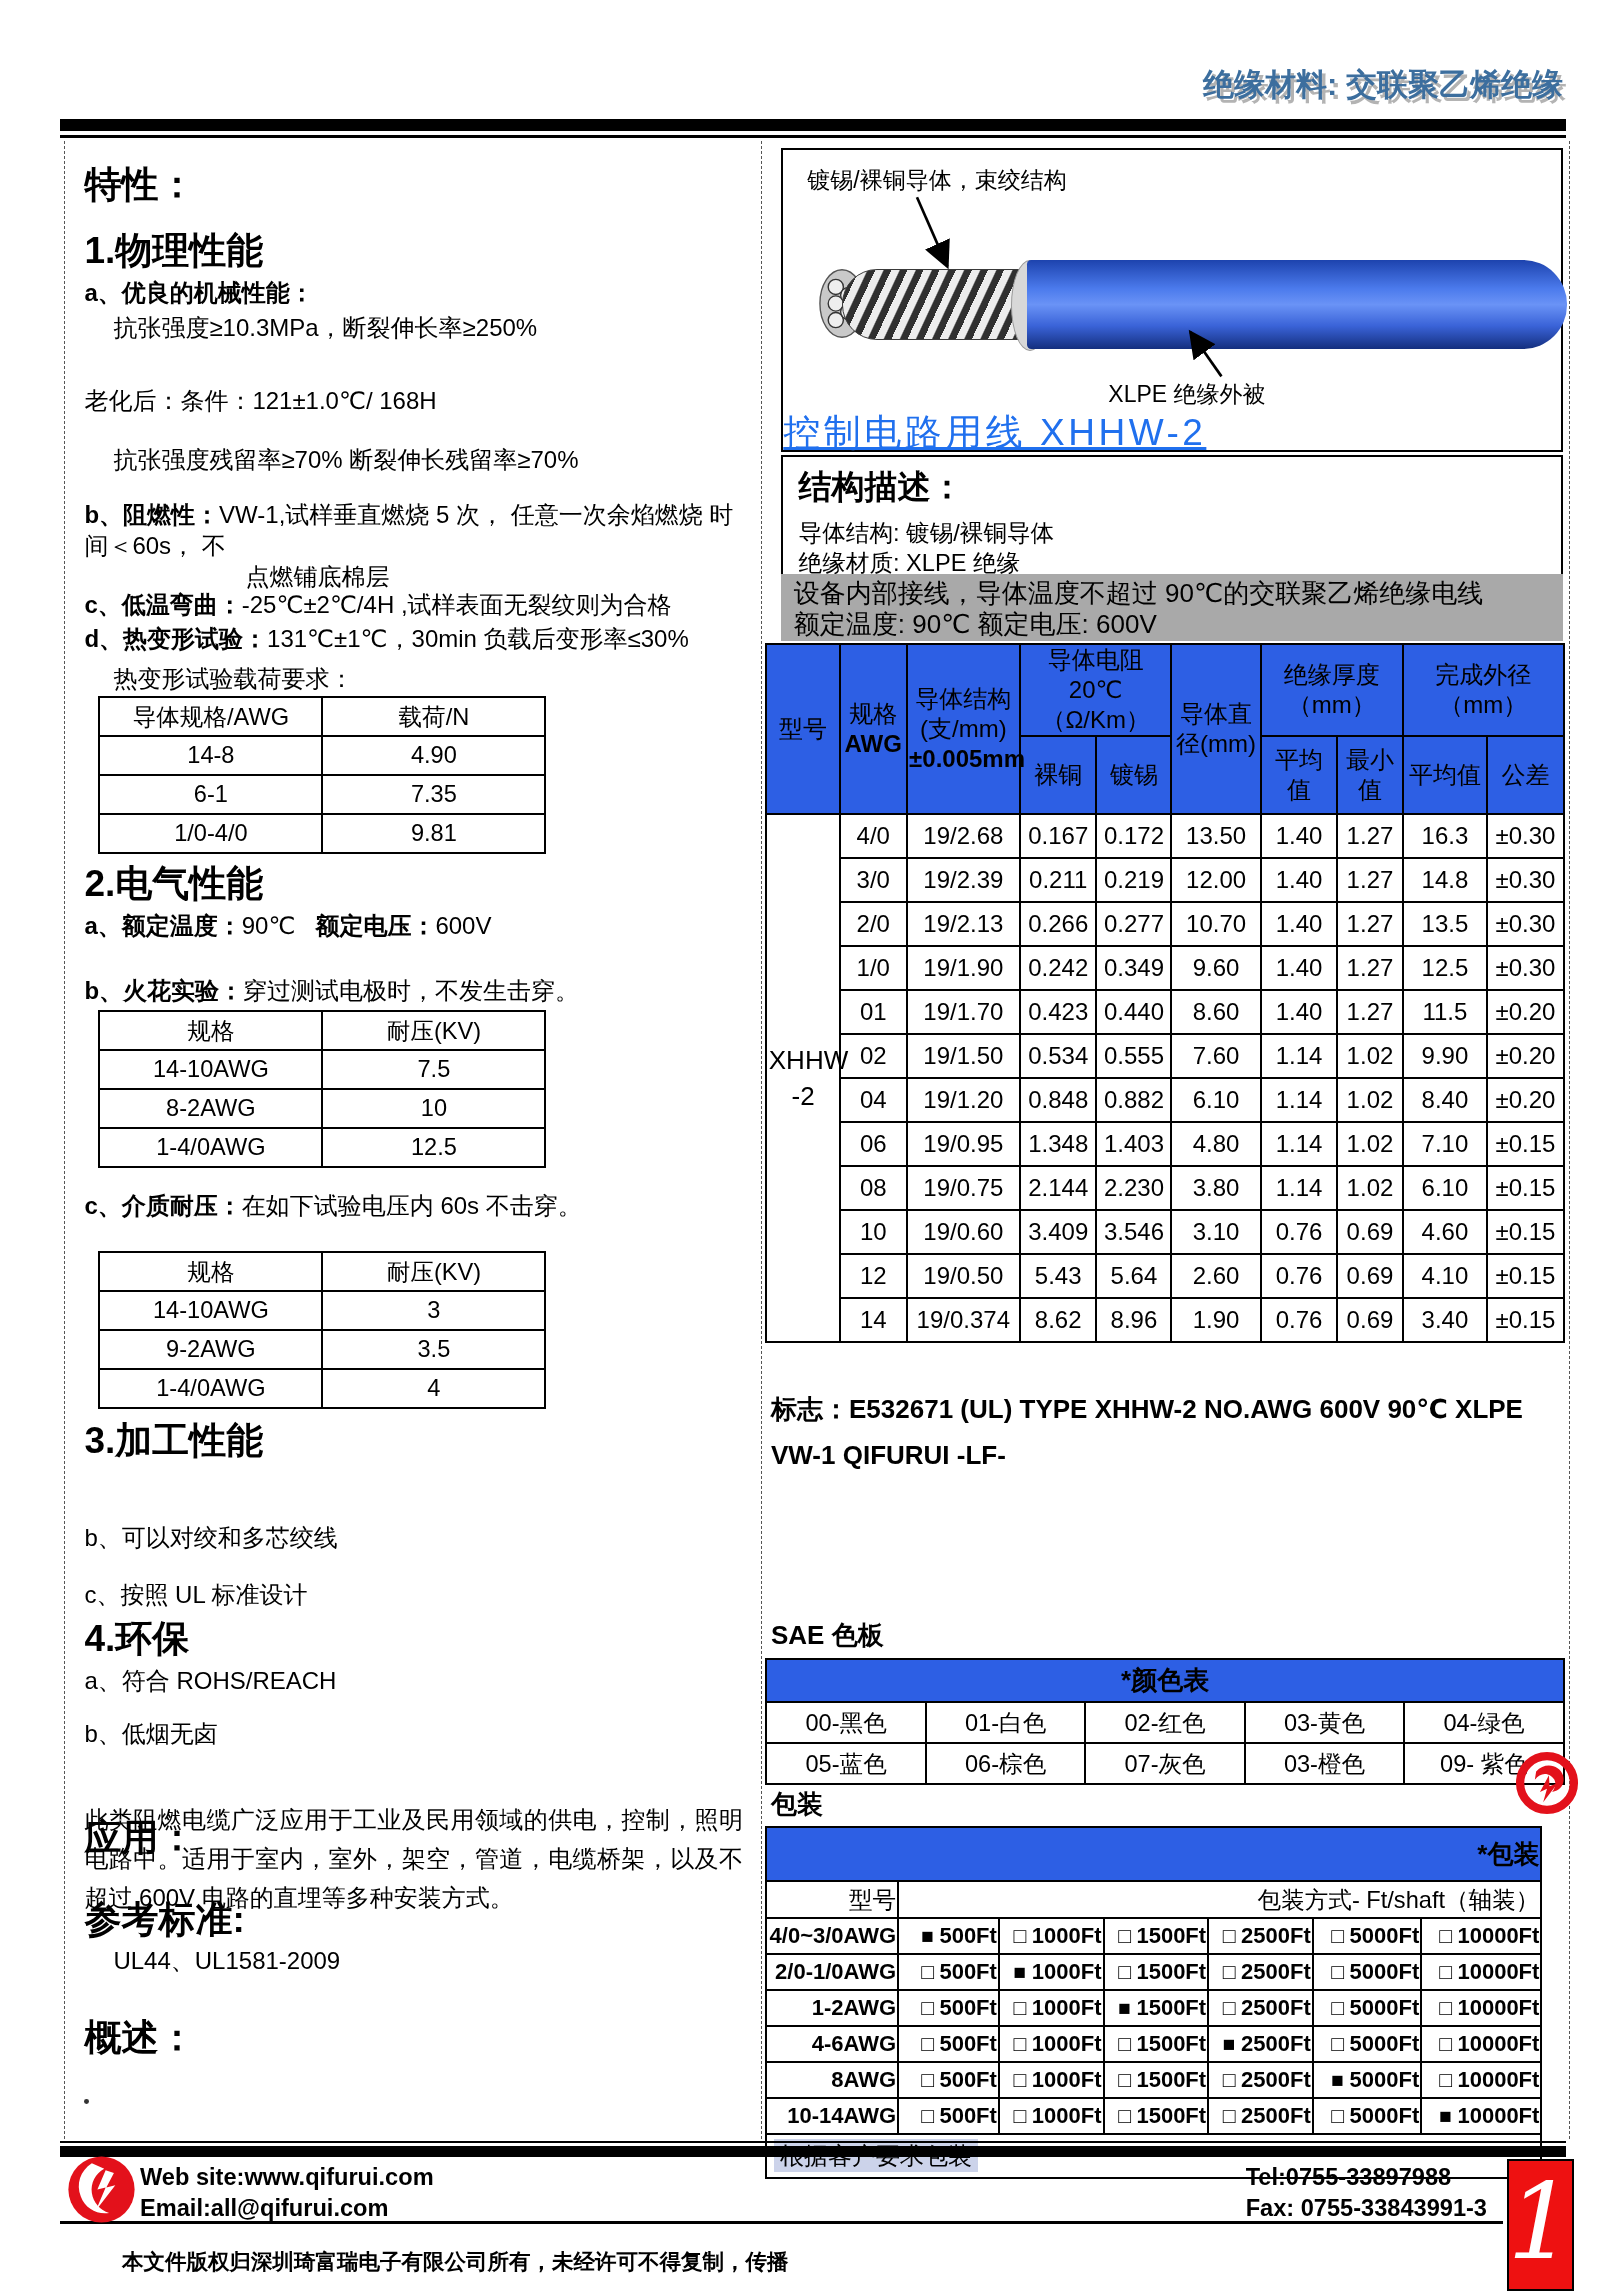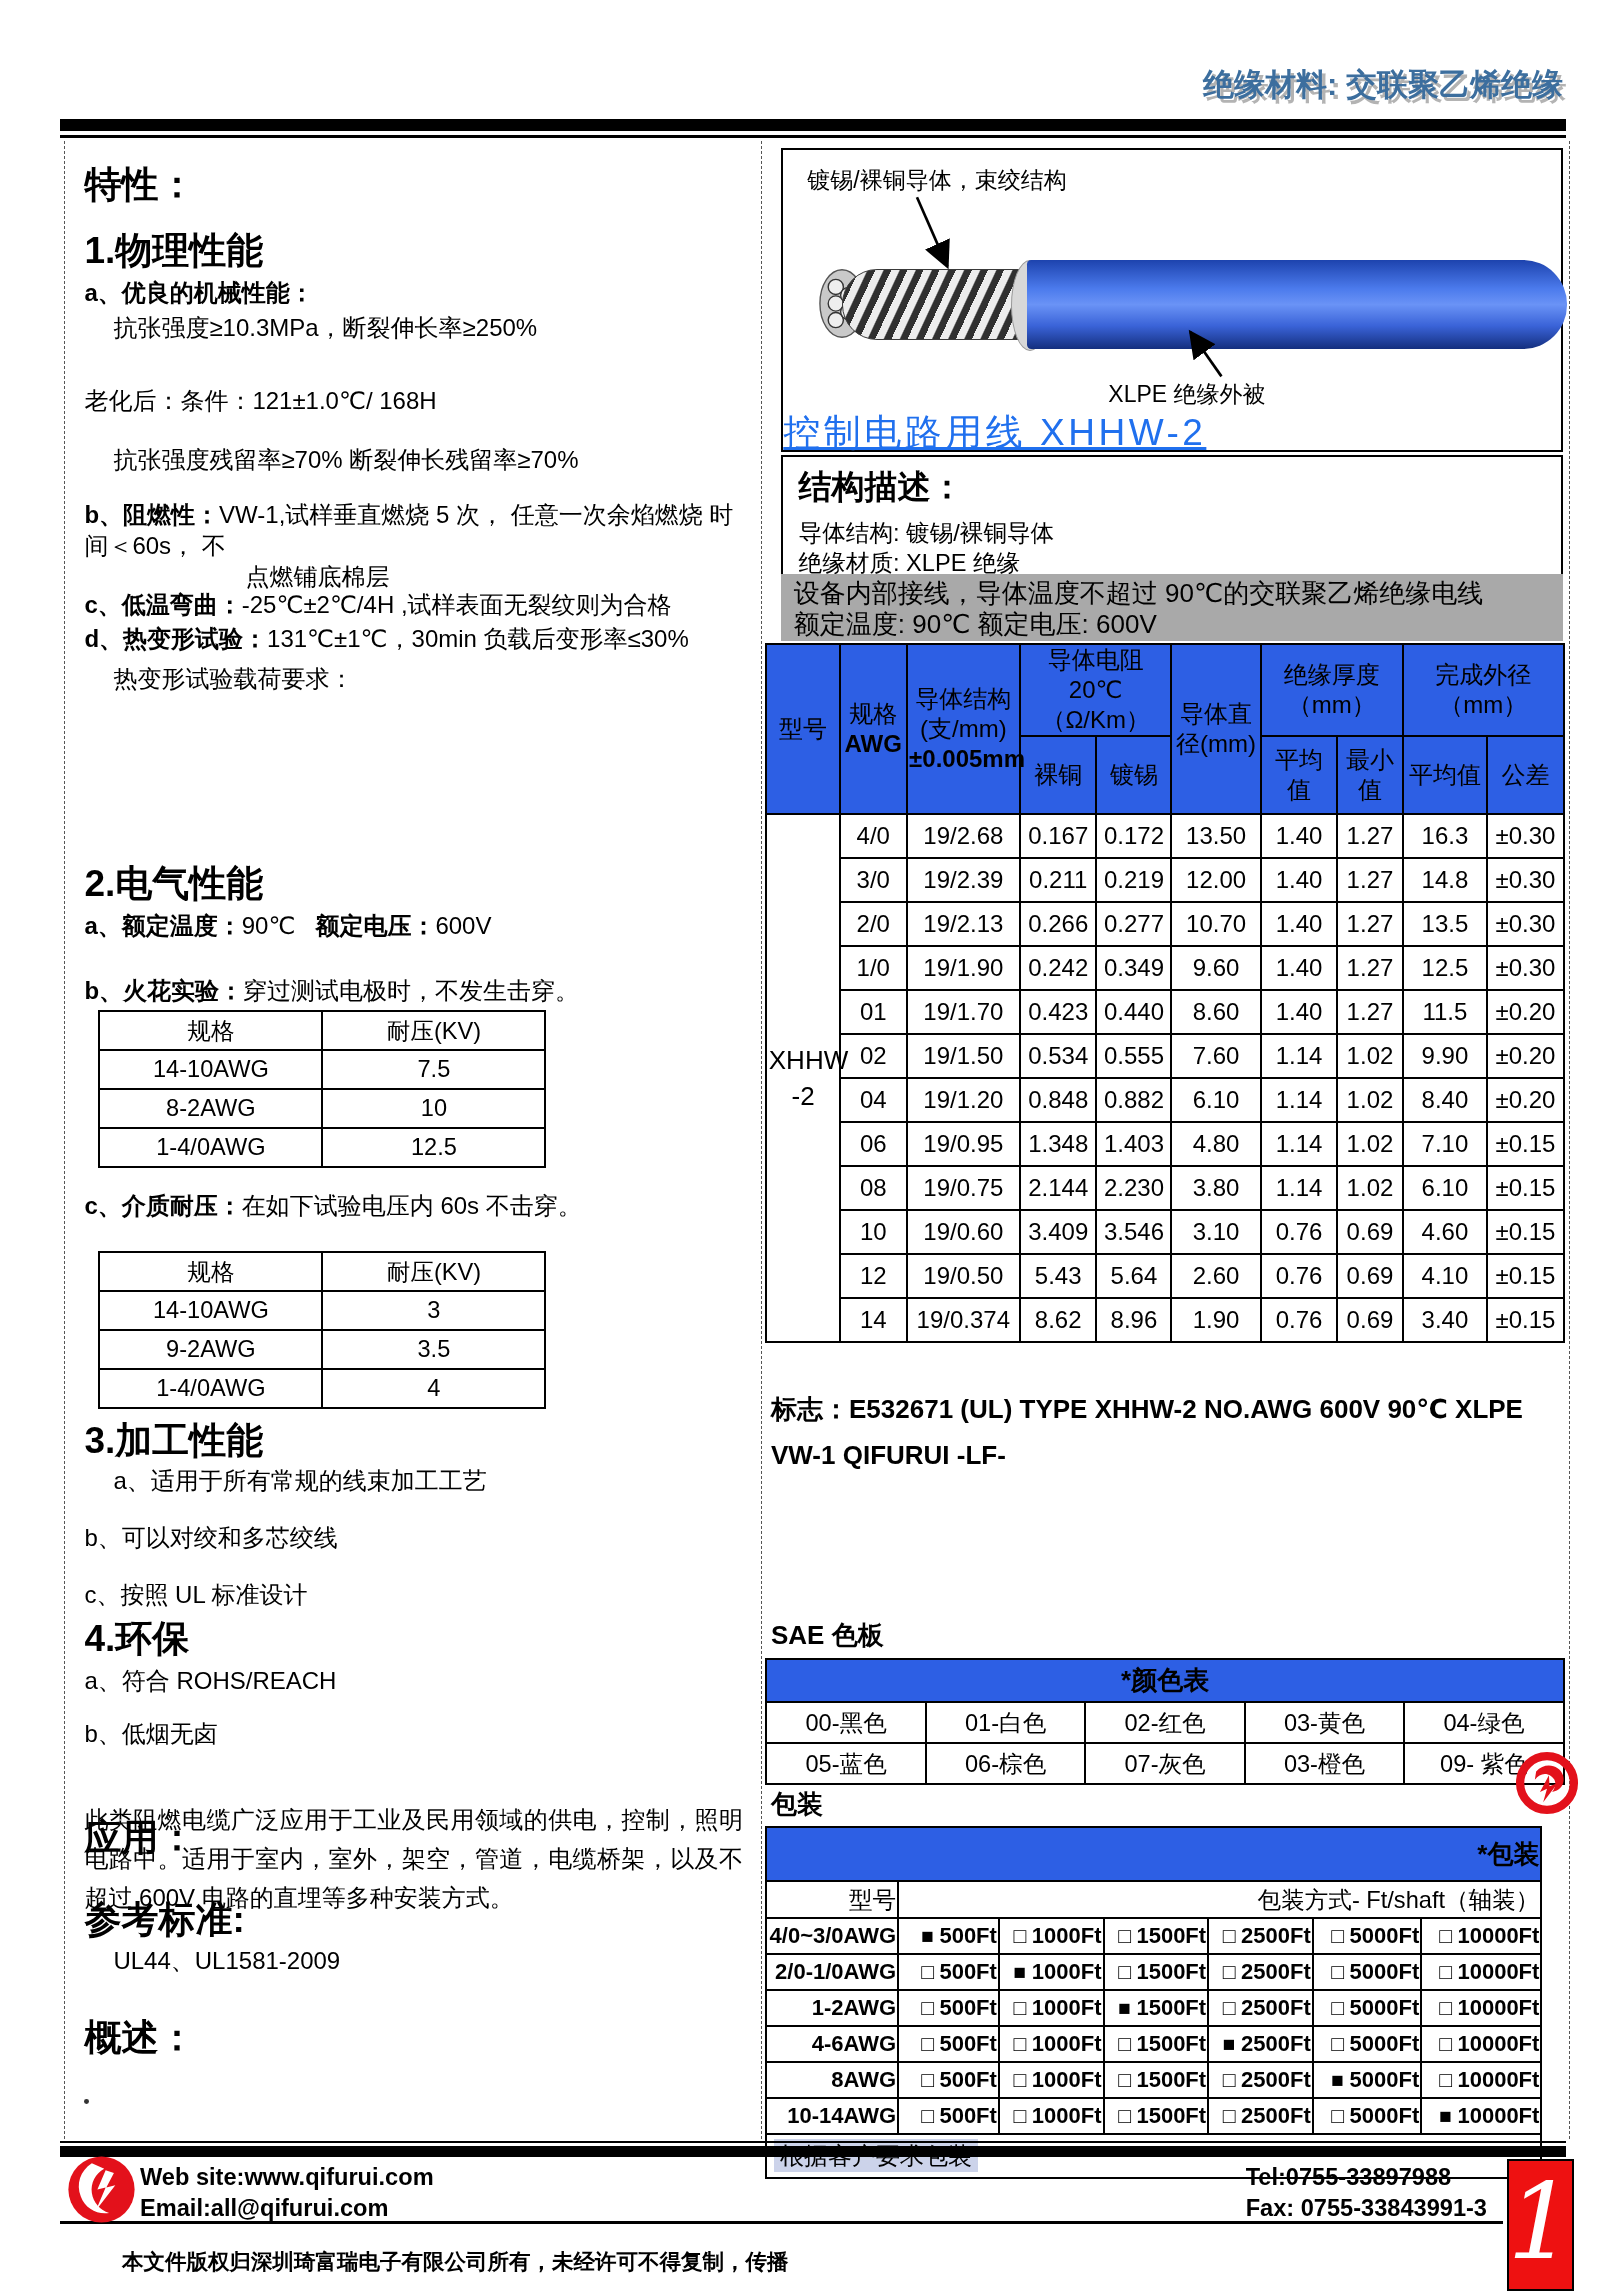--- a/index.html
+++ b/index.html
@@ -130,20 +130,46 @@
 
       <div class="blk body-line" style="top:448px;">
         <span class="lbl">c、低温弯曲：</span><span>-25℃±2℃/4H ,试样表面无裂纹则为合格</span>
       </div>
       <div class="blk body-line" style="top:482px;">
         <span class="lbl">d、热变形试验：</span><span>131℃±1℃，30min 负载后变形率≤30%</span>
       </div>
 
       <div class="blk body-line ind1" style="top:522px;">热变形试验载荷要求：</div>
 
+      <table class="small-table blk" style="top:555px;">
+        <colgroup>
+            <col>
+            <col>
+          </colgroup>
+        <thead>
+          <tr>
+            <th>导体规格/AWG</th>
+            <th>载荷/N</th>
+          </tr>
+        </thead>
+        <tbody>
+            <tr>
+              <td>14-8</td>
+              <td>4.90</td>
+            </tr>
+            <tr>
+              <td>6-1</td>
+              <td>7.35</td>
+            </tr>
+            <tr>
+              <td>1/0-4/0</td>
+              <td>9.81</td>
+            </tr>
+          </tbody>
+      </table>
 
       <div class="blk h-big" style="top:718px;">2.电气性能</div>
       <div class="blk body-line" style="top:769px;">
         <span class="lbl">a、额定温度：</span><span>90℃</span>&nbsp;&nbsp;
         <span class="lbl">额定电压：</span><span>600V</span>
       </div>
 
       <div class="blk body-line" style="top:834px;">
         <span class="lbl">b、火花实验：</span><span>穿过测试电极时，不发生击穿。</span>
       </div>
@@ -200,21 +226,20 @@
               <td>3.5</td>
             </tr>
             <tr>
               <td>1-4/0AWG</td>
               <td>4</td>
             </tr>
           </tbody>
       </table>
 
       <div class="blk h-big" style="top:1275px;">3.加工性能</div>
-      <div class="blk body-line ind1" style="top:1324px;">a、适用于所有常规的线束加工工艺</div>
       <div class="blk body-line" style="top:1381px;">b、可以对绞和多芯绞线</div>
       <div class="blk body-line" style="top:1438px;">c、按照 UL 标准设计</div>
 
       <div class="blk h-big" style="top:1473px;">4.环保</div>
       <div class="blk body-line" style="top:1524px;">a、符合 ROHS/REACH</div>
       <div class="blk body-line" style="top:1577px;">b、低烟无卤</div>
 
       <div class="blk h-big" style="top:1672px;">应用：</div>
       <div class="blk body-line" style="top:1660px;line-height:1.62;text-align:justify;">此类阻燃电缆广泛应用于工业及民用领域的供电，控制，照明电路中。适用于室内，室外，架空，管道，电缆桥架，以及不超过 600V 电路的直埋等多种安装方式。</div>
 

